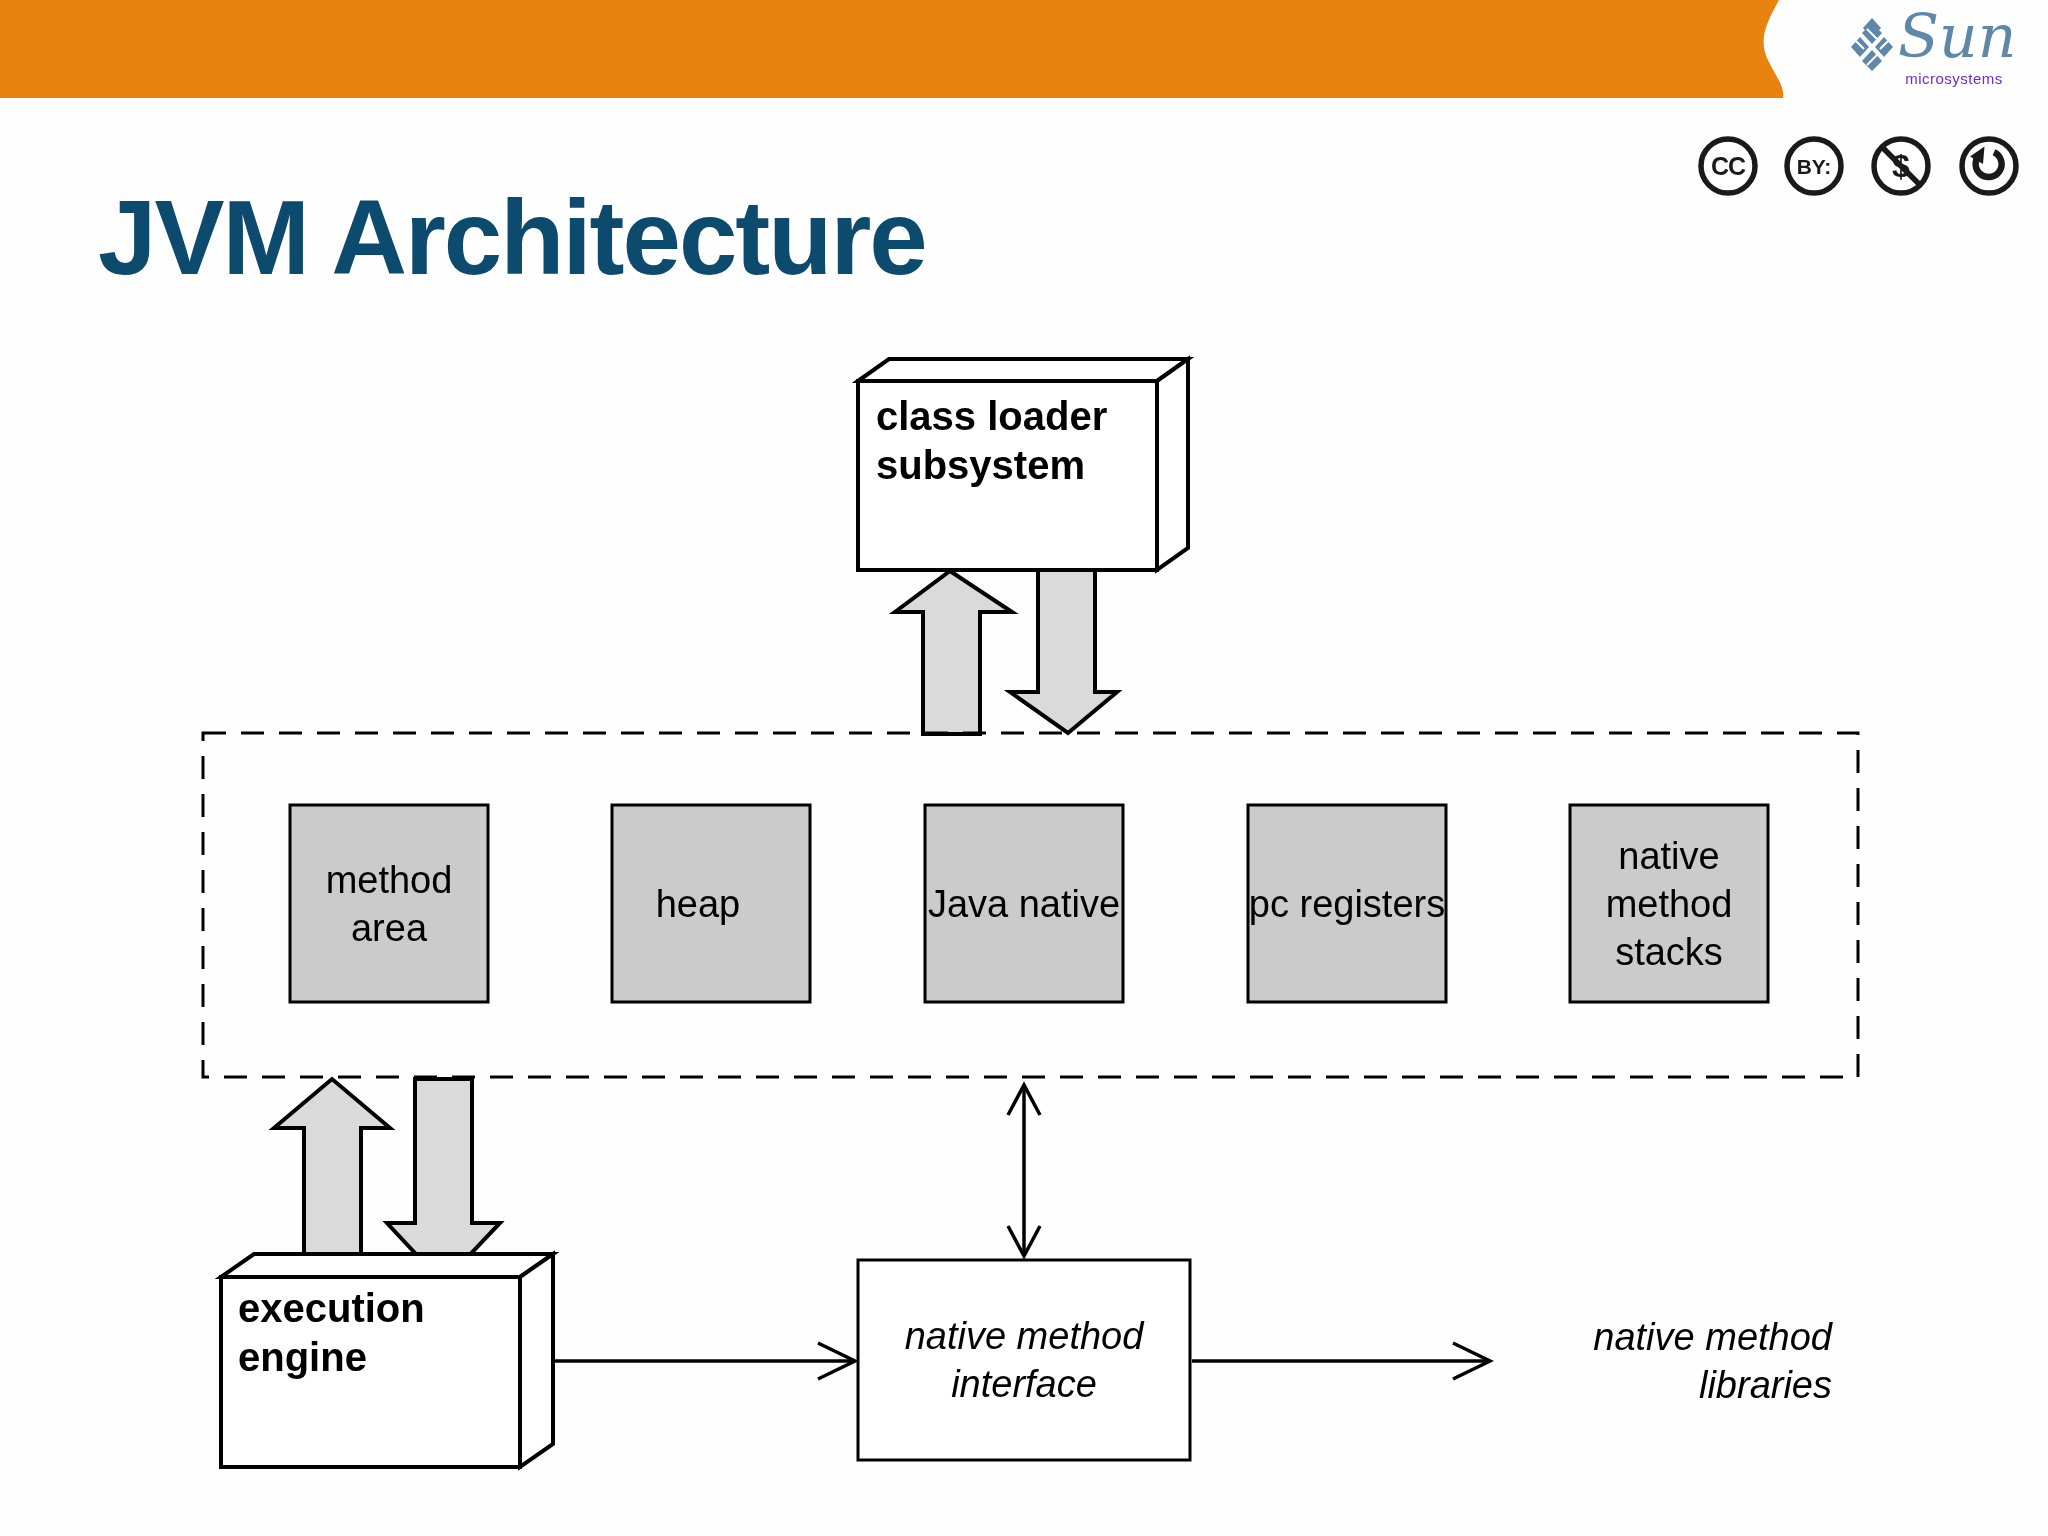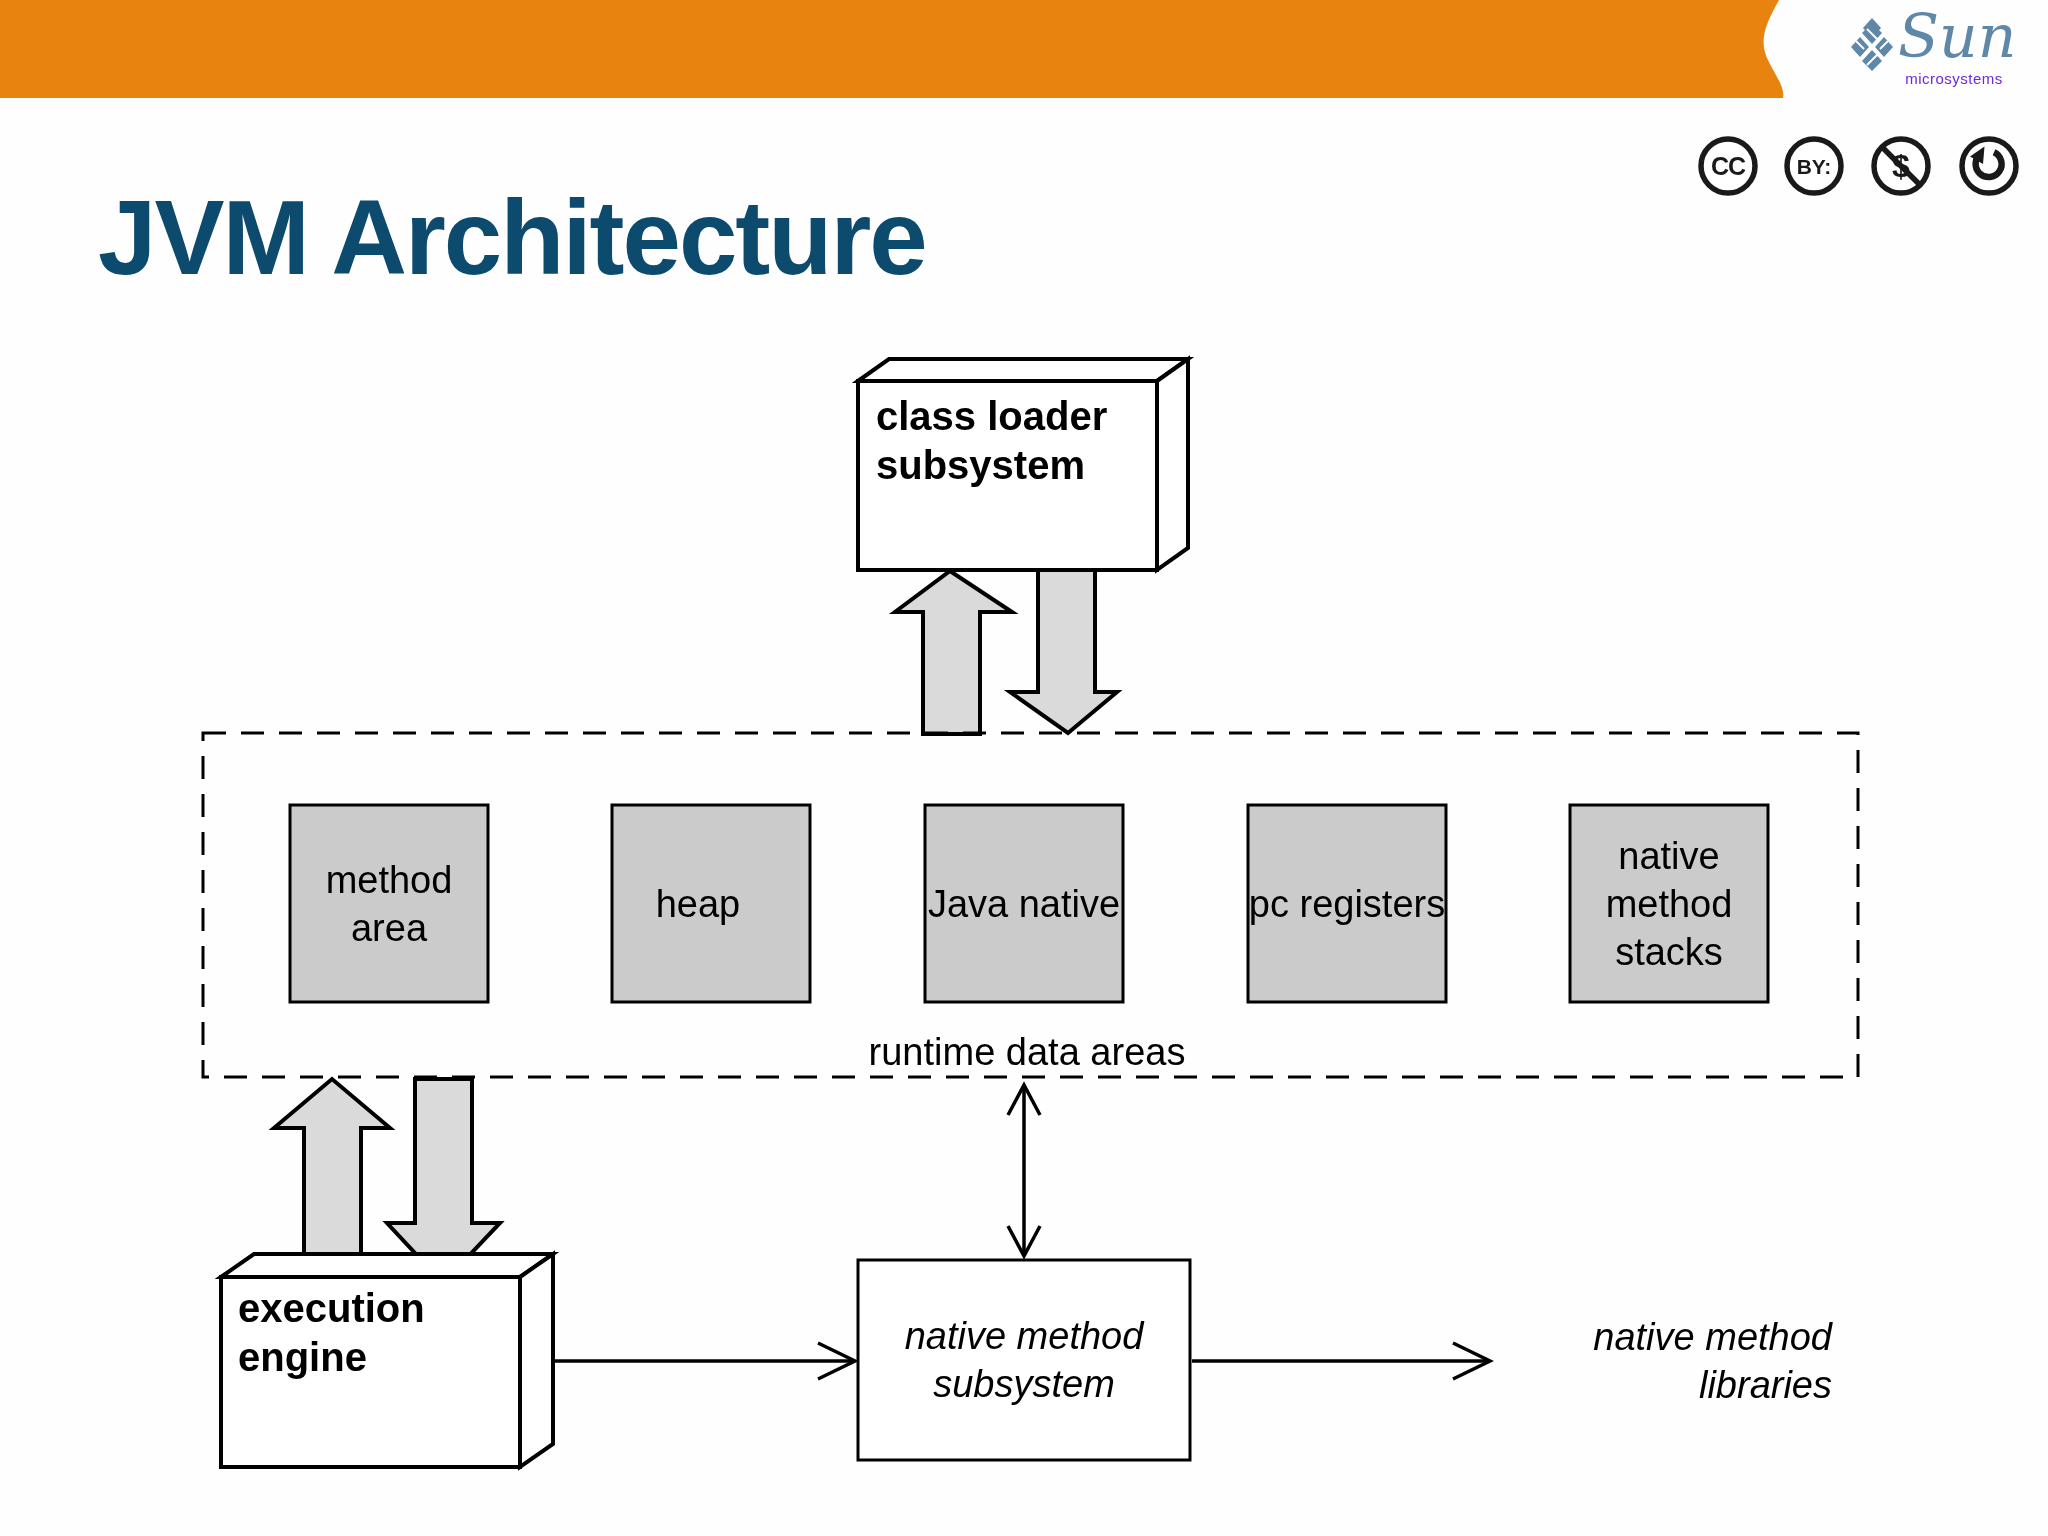--- a/index.html
+++ b/index.html
@@ -151,24 +151,23 @@
     <div>class loader</div>
     <div>subsystem</div>
   </div>
 
   <div class="abs dlabel center-box area-label" style="left:290px;width:198px">method area</div>
   <div class="abs dlabel center-box area-label" style="left:612px;width:172px">heap</div>
   <div class="abs dlabel center-box area-label" style="left:925px;width:198px">Java native</div>
   <div class="abs dlabel center-box area-label" style="left:1248px;width:198px">pc registers</div>
   <div class="abs dlabel center-box area-label" style="left:1570px;width:198px">native method stacks</div>
 
-  <div class="abs dlabel runtime-label">runtime data areas</div>
 
   <div class="abs dlabel bold-label ee-label">
     <div>execution</div>
     <div>engine</div>
   </div>
 
-  <div class="abs dlabel italic-label center-box nmi-label">native method subsystem</div>
+  <div class="abs dlabel italic-label center-box nmi-label">native method interface</div>
 
   <div class="abs dlabel italic-label libs-label">native method libraries</div>
 
 </div>
 
 </body></html>

